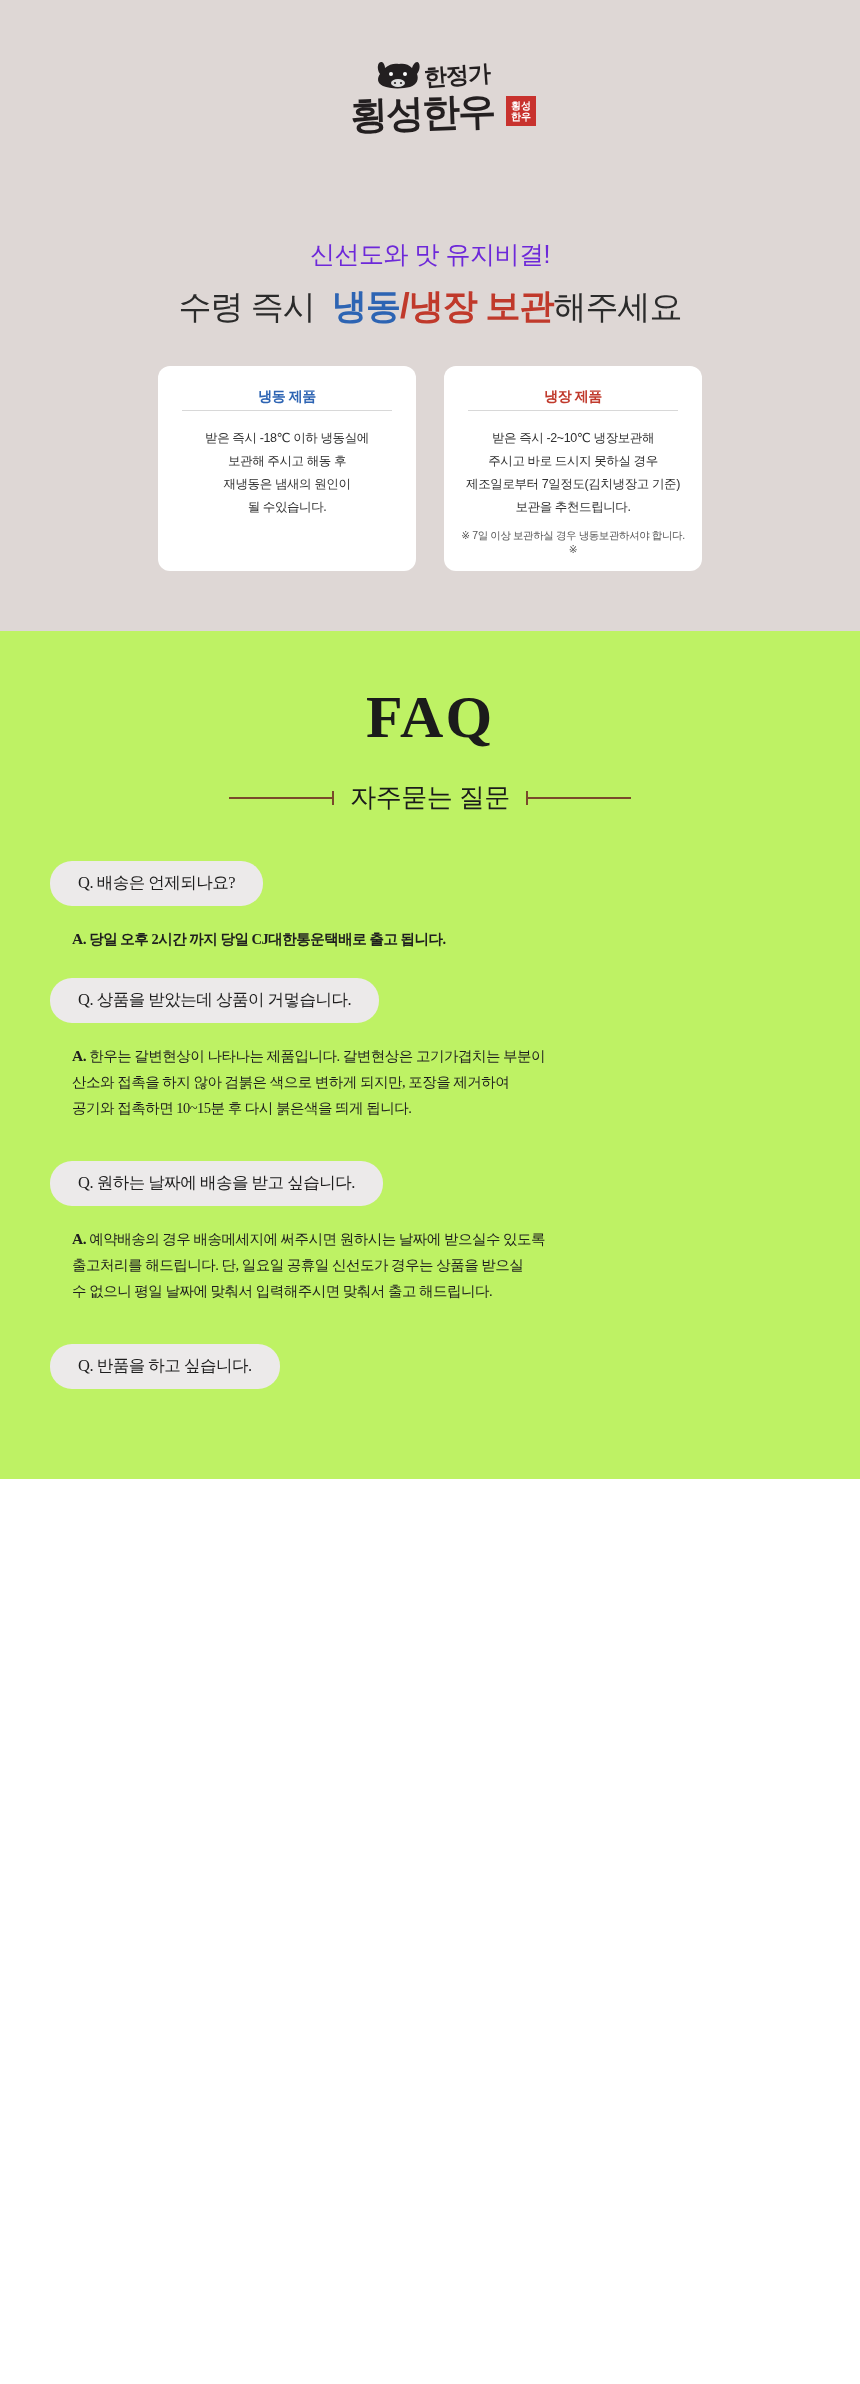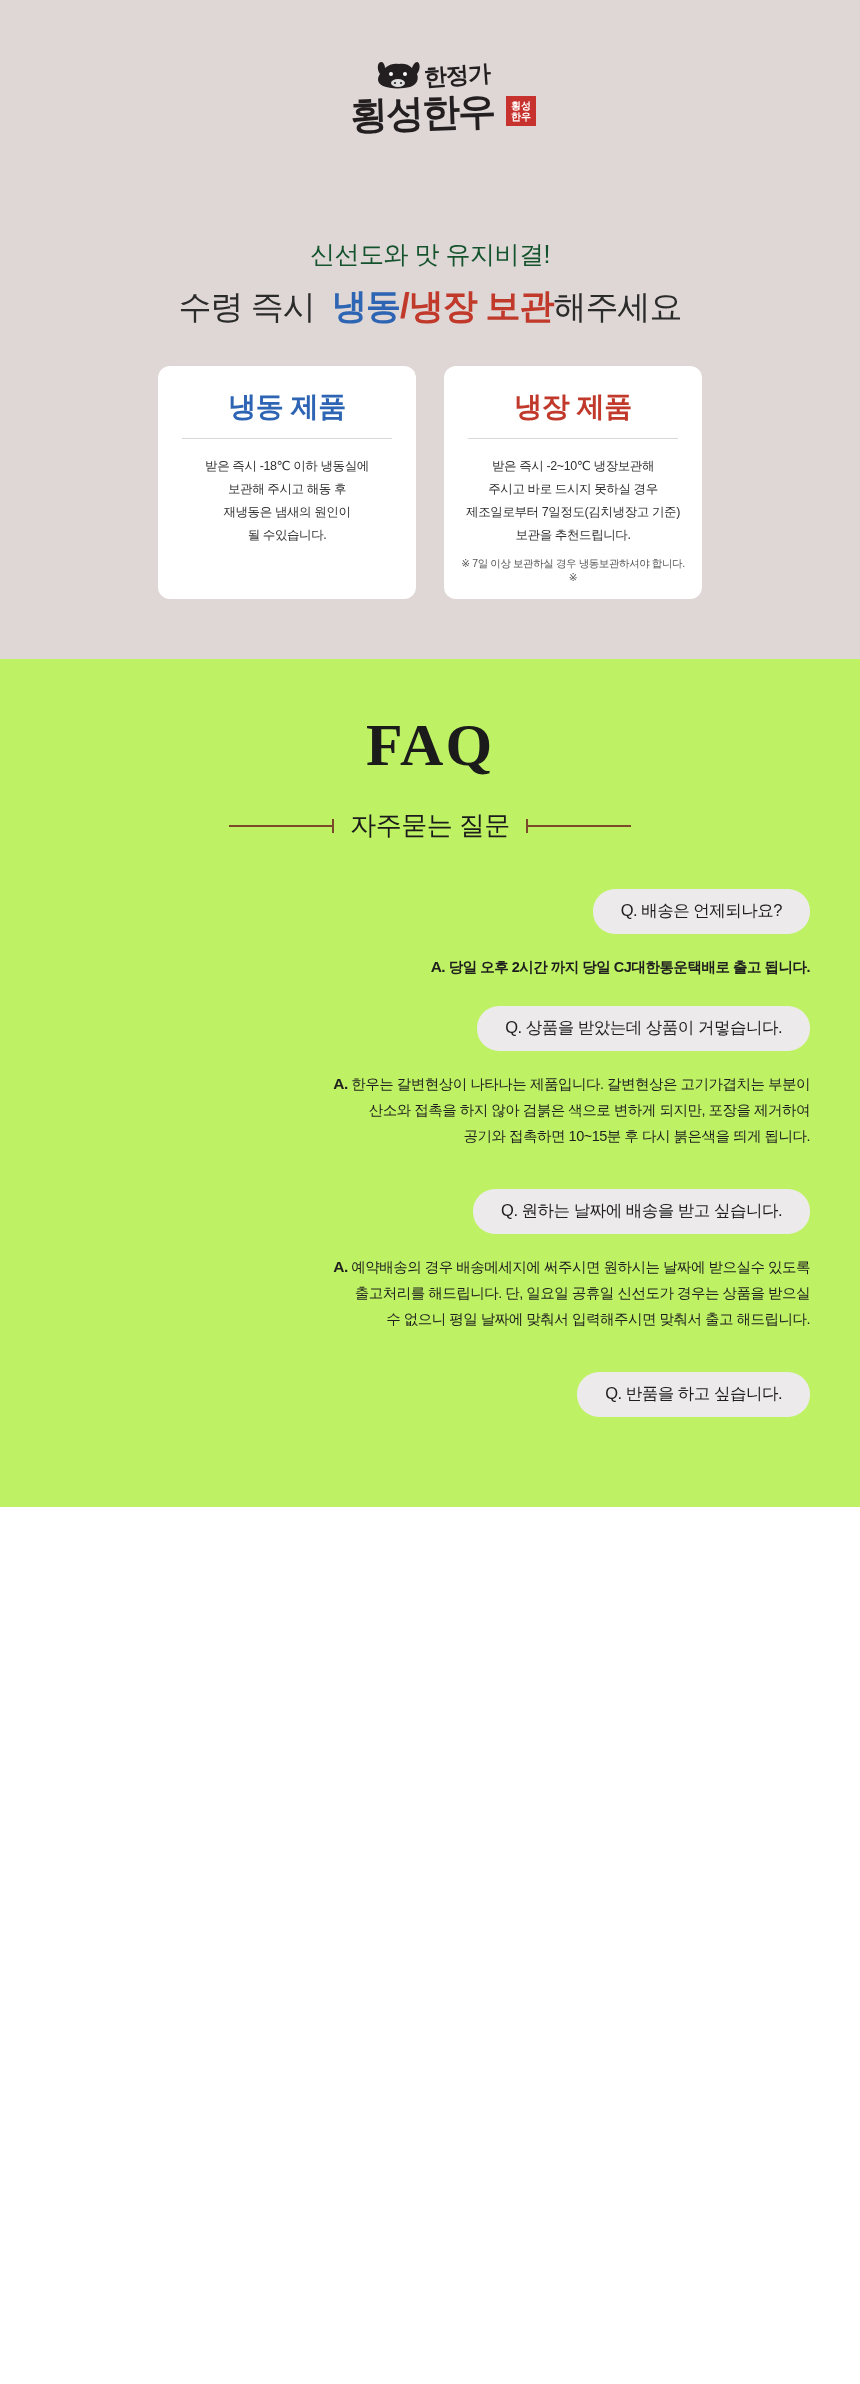--- a/index.html
+++ b/index.html
@@ -75,21 +75,21 @@
     font-family: "Liberation Serif", "DejaVu Serif", serif;
     font-weight: bold;
     letter-spacing: 0px;
     width: 30px;
     text-align: center;
   }
 
   .top-headline {
     margin-top: 84px;
     font-size: 25px;
-    color: #14532d;
+    color: #6d28d9;
     letter-spacing: -0.5px;
   }
   .top-title {
     margin-top: 12px;
     font-size: 33px;
     color: #2b2b2b;
     letter-spacing: -1px;
     white-space: nowrap;
   }
   .top-title .blue { color: #2d64b3; font-weight: bold; margin-left: 9px; }
@@ -111,24 +111,24 @@
   }
   .card {
     width: 258px;
     min-height: 178px;
     background: #ffffff;
     border-radius: 12px;
     padding: 22px 14px 16px;
     text-align: center;
   }
   .card-title {
-    font-size: 28px;
+    font-size: 14px;
     font-weight: bold;
     letter-spacing: -0.5px;
-    padding-bottom: 12px;
+    padding-bottom: 4px;
     border-bottom: 1px solid #d8d8d8;
     margin: 0 10px 16px;
   }
   .card-title.frozen { color: #2d64b3; }
   .card-title.chilled { color: #c0392b; }
   .card-body p {
     font-size: 12.5px;
     color: #2f2f2f;
     line-height: 23px;
     letter-spacing: -0.4px;
@@ -194,21 +194,22 @@
     left: 0;
     top: 0;
     width: 2px;
     height: 14px;
     background: #7a4a2b;
   }
 
   .qa-list {
     width: 760px;
     margin: 46px auto 12px;
-    text-align: right;
+    text-align: left;
+    font-family: Liberation Serif, serif;
   }
   .qa-item { margin-bottom: 26px; }
   .q-bubble {
     display: inline-block;
     background: #eceaea;
     border-radius: 22px;
     padding: 11px 28px 12px;
     font-size: 16.5px;
     color: #1e1e1e;
     letter-spacing: -0.5px;

